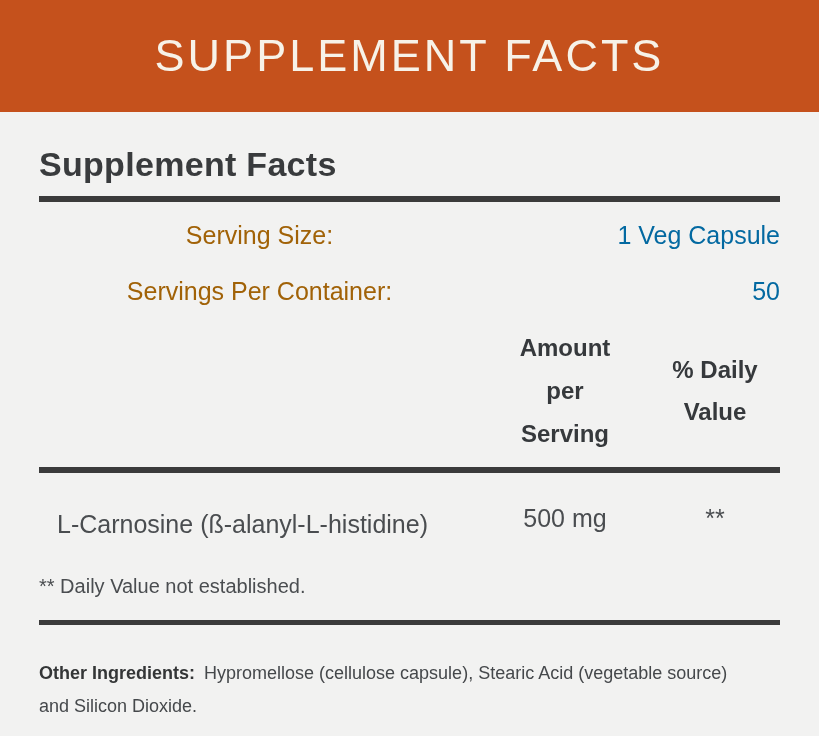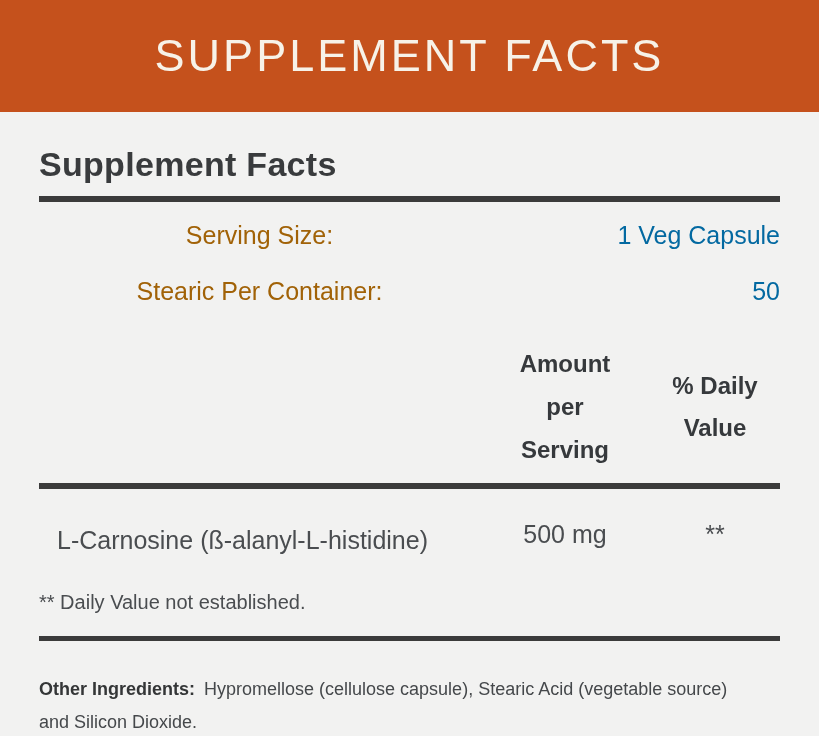--- a/index.html
+++ b/index.html
@@ -62,21 +62,21 @@
     text-align: center;
   }
   .serving-value {
     grid-column: 2 / 4;
     text-align: right;
     font-weight: 400;
     color: #0369a1;
   }
 
   .header-row {
-    margin-top: 36px;
+    margin-top: 20px;
     font-size: 24px;
     font-weight: 600;
     color: #36393C;
   }
   .col-head { display: flex; justify-content: center; }
   .col-head.amount { grid-column: 2; }
   .col-head.dv { grid-column: 3; }
   .col-head .wrap {
     max-width: 118px;
     text-align: center;
@@ -125,21 +125,21 @@
   <h2 class="panel-title">Supplement Facts</h2>
 
   <div class="rule rule-a"></div>
 
   <div class="grid-row serving-row first">
     <span class="serving-label">Serving Size:</span>
     <span class="serving-value">1 Veg Capsule</span>
   </div>
 
   <div class="grid-row serving-row second">
-    <span class="serving-label">Stearic Per Container:</span>
+    <span class="serving-label">Servings Per Container:</span>
     <span class="serving-value">50</span>
   </div>
 
   <div class="grid-row header-row">
     <div class="col-head amount">
       <span class="wrap">Amount per Serving</span>
     </div>
     <div class="col-head dv">
       <span class="wrap">% Daily Value</span>
     </div>

